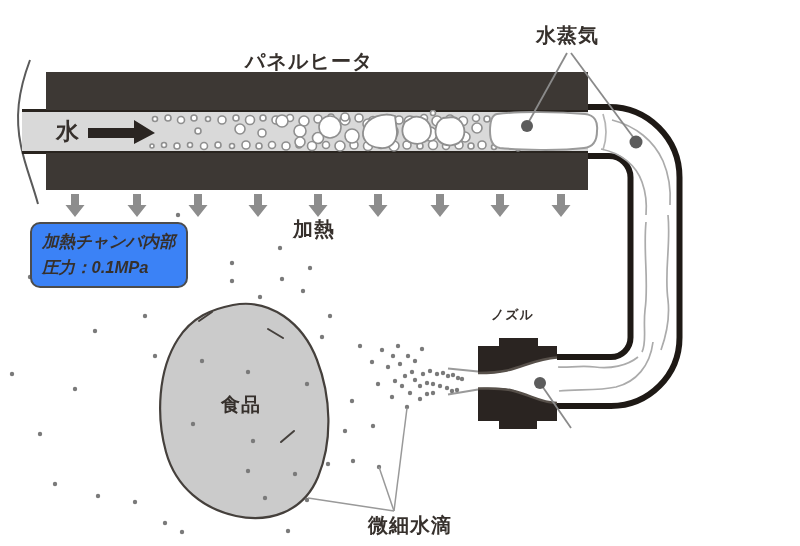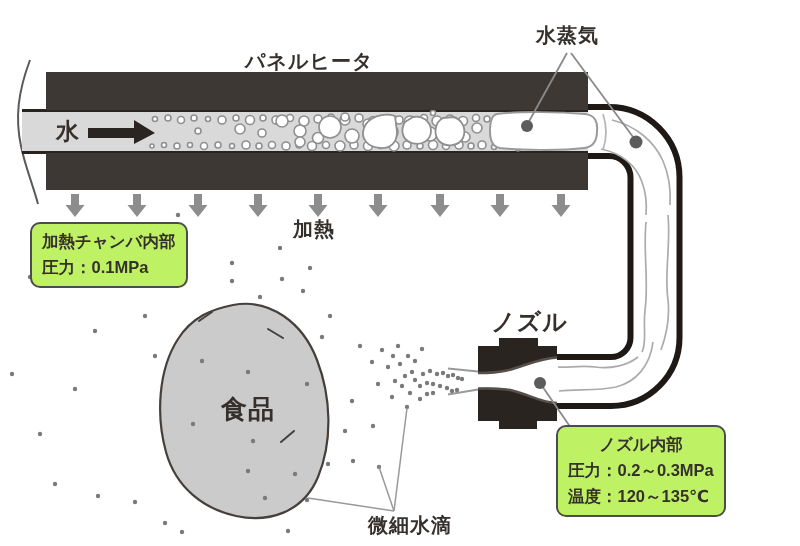--- a/index.html
+++ b/index.html
@@ -2,23 +2,23 @@
 <html><head>
 <meta charset="utf-8">
 <style>
   html,body{margin:0;padding:0;background:#ffffff;}
   #stage{position:relative;width:800px;height:546px;background:#fff;overflow:hidden;
          font-family:"Liberation Sans","DejaVu Sans",sans-serif;color:#36302c;}
   #diagram-svg{position:absolute;left:0;top:0;}
   .bubble{fill:#ffffff;stroke:#8f8f8f;stroke-width:1.6;}
   .droplet{fill:#7a7a7a;}
   .lbl{position:absolute;font-weight:700;color:#36302c;white-space:nowrap;letter-spacing:1px;}
-  .infobox{position:absolute;background:#bef264;border:2.5px solid #4c4c4c;border-radius:10px;
+  .infobox{position:absolute;background:#3b82f6;border:2.5px solid #4c4c4c;border-radius:10px;
            padding:4px 10px 6px 10px;font-size:16.5px;line-height:26px;font-weight:600;
-           color:#36302c;white-space:nowrap;}
+           color:#36302c;white-space:nowrap;font-style:italic;}
   .infobox .ttl-center{text-align:center;}
 </style>
 </head>
 <body>
 
 <div id="stage">
 
   <svg id="diagram-svg" width="800" height="546" viewBox="0 0 800 546">
     <defs>
       <path id="arr" d="M-4,0 L-4,11 L-9.5,11 L0,23 L9.5,11 L4,11 L4,0 Z"></path>
@@ -250,28 +250,23 @@
       <line x1="394" y1="511" x2="407" y2="408"></line>
       <line x1="394" y1="511" x2="379" y2="467"></line>
       <line x1="394" y1="511" x2="308" y2="498"></line>
     </g>
   </svg>
 
   <div class="lbl" style="left:245px;top:48px;font-size:20px;">パネルヒータ</div>
   <div class="lbl" style="left:536px;top:22px;font-size:20px;">水蒸気</div>
   <div class="lbl" style="left:56px;top:116px;font-size:23px;">水</div>
   <div class="lbl" style="left:265px;top:216px;font-size:20px;margin-left:28px;">加熱</div>
-  <div class="lbl" style="left:491px;top:306px;font-size:24px;">ノズル</div>
-  <div class="lbl" style="left:221px;top:392px;font-size:26px;">食品</div>
+  <div class="lbl" style="left:491px;top:306px;font-size:13px;">ノズル</div>
+  <div class="lbl" style="left:221px;top:392px;font-size:19px;">食品</div>
   <div class="lbl" style="left:368px;top:512px;font-size:20px;">微細水滴</div>
 
   <div class="infobox" style="left:30px;top:222px;">
     <div>加熱チャンバ内部</div>
     <div>圧力：0.1MPa</div>
   </div>
 
-  <div class="infobox" style="left:556px;top:425px;">
-    <div class="ttl-center">ノズル内部</div>
-    <div>圧力：0.2～0.3MPa</div>
-    <div>温度：120～135℃</div>
-  </div>
 
 </div>
 
 </body></html>

